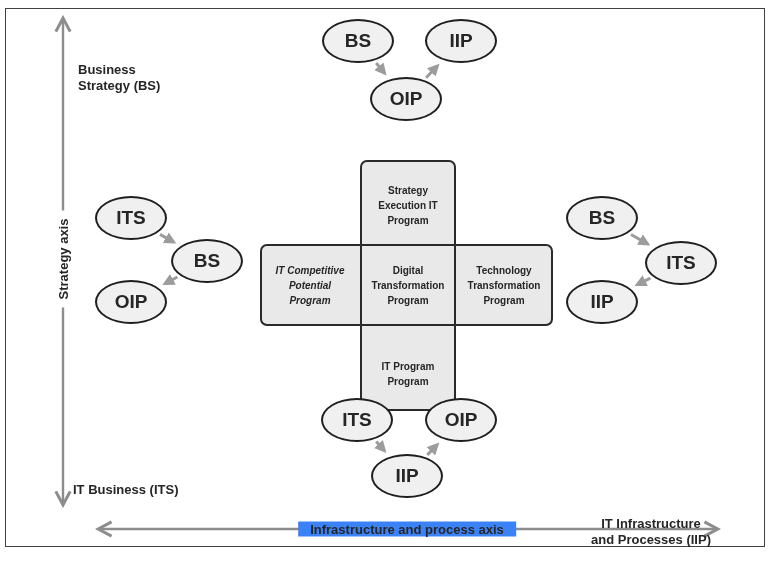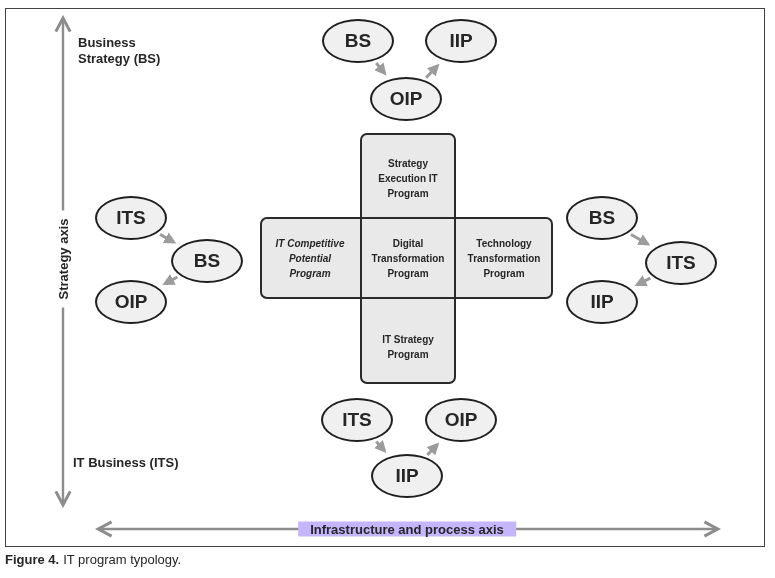--- a/index.html
+++ b/index.html
@@ -5,31 +5,31 @@
   :root{
     --arrow:#9c9c9c; --axis:#8d8d8d; --text:#262626;
     --node-fill:#f0f0f0; --node-border:#1f1f1f;
     --box-fill:#e9e9e9; --box-border:#2a2a2a;
   }
   html,body{margin:0;padding:0;background:#fff;}
   #screen{position:relative;width:775px;height:578px;background:#fff;
     font-family:"Liberation Sans",sans-serif;color:var(--text);overflow:hidden;}
   .frame{position:absolute;left:5px;top:8px;width:758px;height:537px;
     border:1.5px solid #414141;background:#fff;}
-  .abs{position:absolute;}
+  .abs{position:absolute;margin-top:27px;}
   
   .axis-endpoint{font-weight:bold;font-size:13px;line-height:16px;white-space:nowrap;}
   .centered{text-align:center;}
   
   .v-axis-label{position:absolute;left:57px;top:250px;
     transform:translate(-50%,-50%) rotate(-90deg);
     background:#fff;padding:2px 8px;font-weight:bold;font-size:13px;white-space:nowrap;}
   .h-axis-label{position:absolute;left:401px;top:520px;
     transform:translate(-50%,-50%);
-    background:#c4b5fd;padding:0 12px;font-weight:bold;font-size:13px;white-space:nowrap;}
+    background:#3b82f6;padding:0 12px;font-weight:bold;font-size:13px;white-space:nowrap;}
   
   .cross-fill{background:var(--box-fill);border-radius:7px;}
   .cross-border{border:2px solid var(--box-border);border-radius:7px;
     box-sizing:border-box;background:transparent;}
   .cross-v{left:354px;top:124px;width:96px;height:251px;}
   .cross-h{left:254px;top:208px;width:293px;height:82px;}
   .program-label{transform:translate(-50%,-50%);text-align:center;
     font-weight:bold;font-size:10px;line-height:15px;width:80px;}
   .program-label span{display:block;}
   
@@ -93,44 +93,45 @@
       <span>Digital</span>
       <span>Transformation</span>
       <span>Program</span>
     </div>
     <div class="abs program-label" style="left:498px;top:249px;">
       <span>Technology</span>
       <span>Transformation</span>
       <span>Program</span>
     </div>
     <div class="abs program-label" style="left:402px;top:338px;">
-      <span>IT Strategy</span>
+      <span>IT Program</span>
       <span>Program</span>
     </div>
 
     <div class="v-axis-label">Strategy axis</div>
     <div class="h-axis-label">Infrastructure and process axis</div>
 
     <div class="abs axis-endpoint" style="left:72px;top:26px;">
       <div>Business</div>
       <div>Strategy (BS)</div>
     </div>
     <div class="abs axis-endpoint" style="left:67px;top:446px;">IT Business (ITS)</div>
     <div class="abs axis-endpoint" style="left:114px;top:478px;">
+    </div>
+    <div class="abs axis-endpoint centered" style="left:575px;top:480px;width:140px;">
+      <div>IT Infrastructure</div>
+      <div>and Processes (IIP)</div>
     </div>
   <div class="node" style="left: 316px; top: 10px;">BS</div>
       <div class="node" style="left: 364px; top: 68px;">OIP</div>
       <div class="node" style="left: 419px; top: 10px;">IIP</div>
       <div class="node" style="left: 89px; top: 187px;">ITS</div>
       <div class="node" style="left: 165px; top: 230px;">BS</div>
       <div class="node" style="left: 89px; top: 271px;">OIP</div>
       <div class="node" style="left: 560px; top: 187px;">BS</div>
       <div class="node" style="left: 639px; top: 232px;">ITS</div>
       <div class="node" style="left: 560px; top: 271px;">IIP</div>
       <div class="node" style="left: 315px; top: 389px;">ITS</div>
       <div class="node" style="left: 419px; top: 389px;">OIP</div>
       <div class="node" style="left: 365px; top: 445px;">IIP</div>
     </div>
 
-  <div class="caption">
-    <span class="cap-label">Figure 4.</span><span class="cap-text">IT program typology.</span>
-  </div>
 </div>
 
 </body></html>

